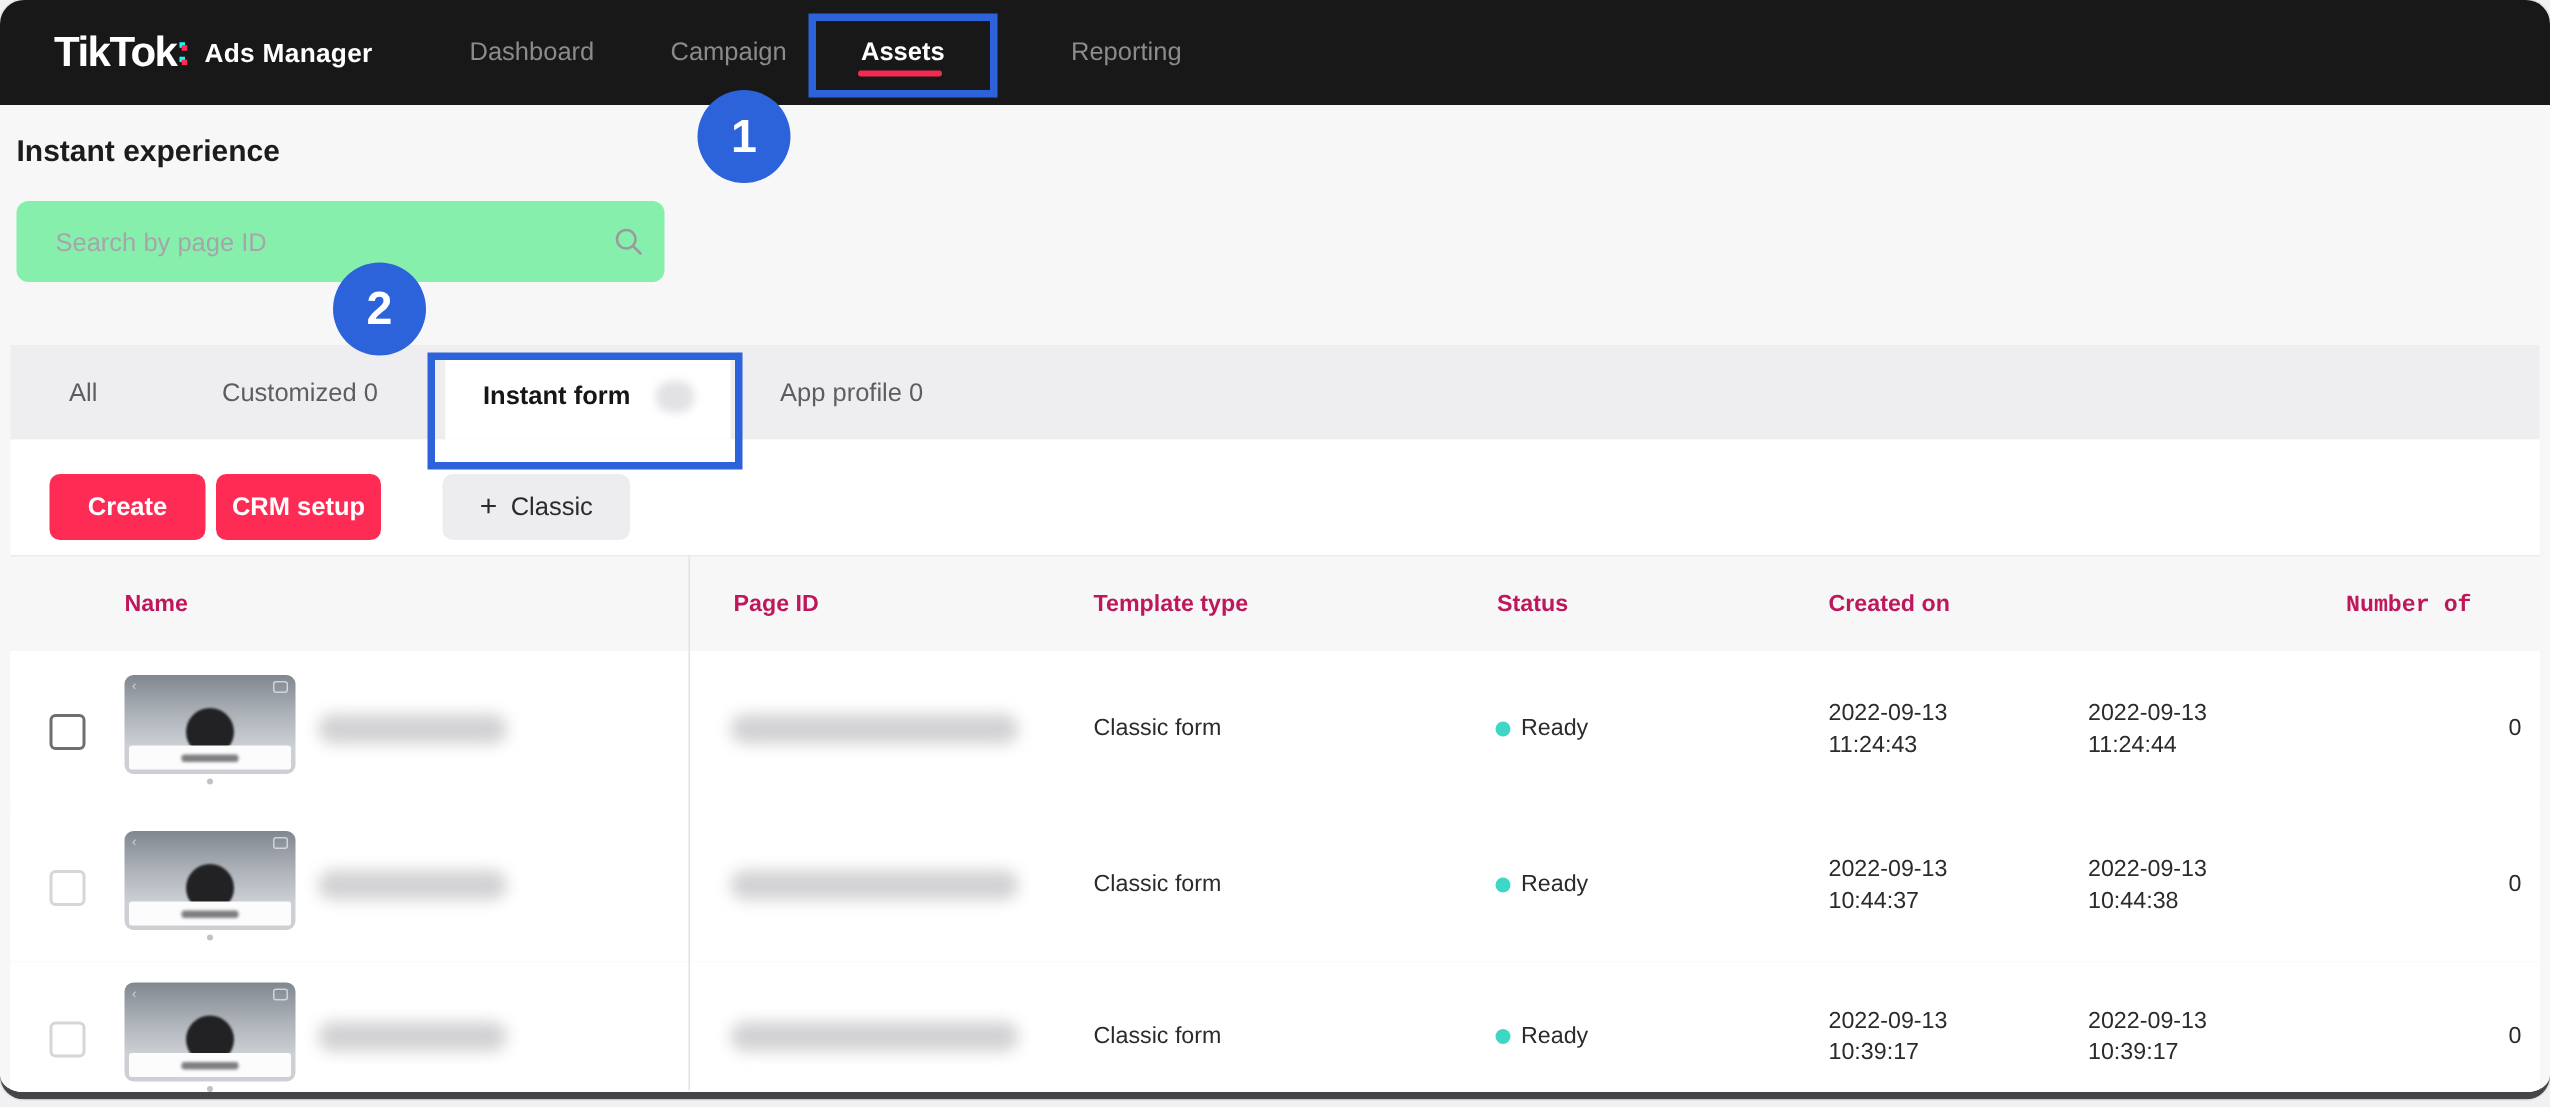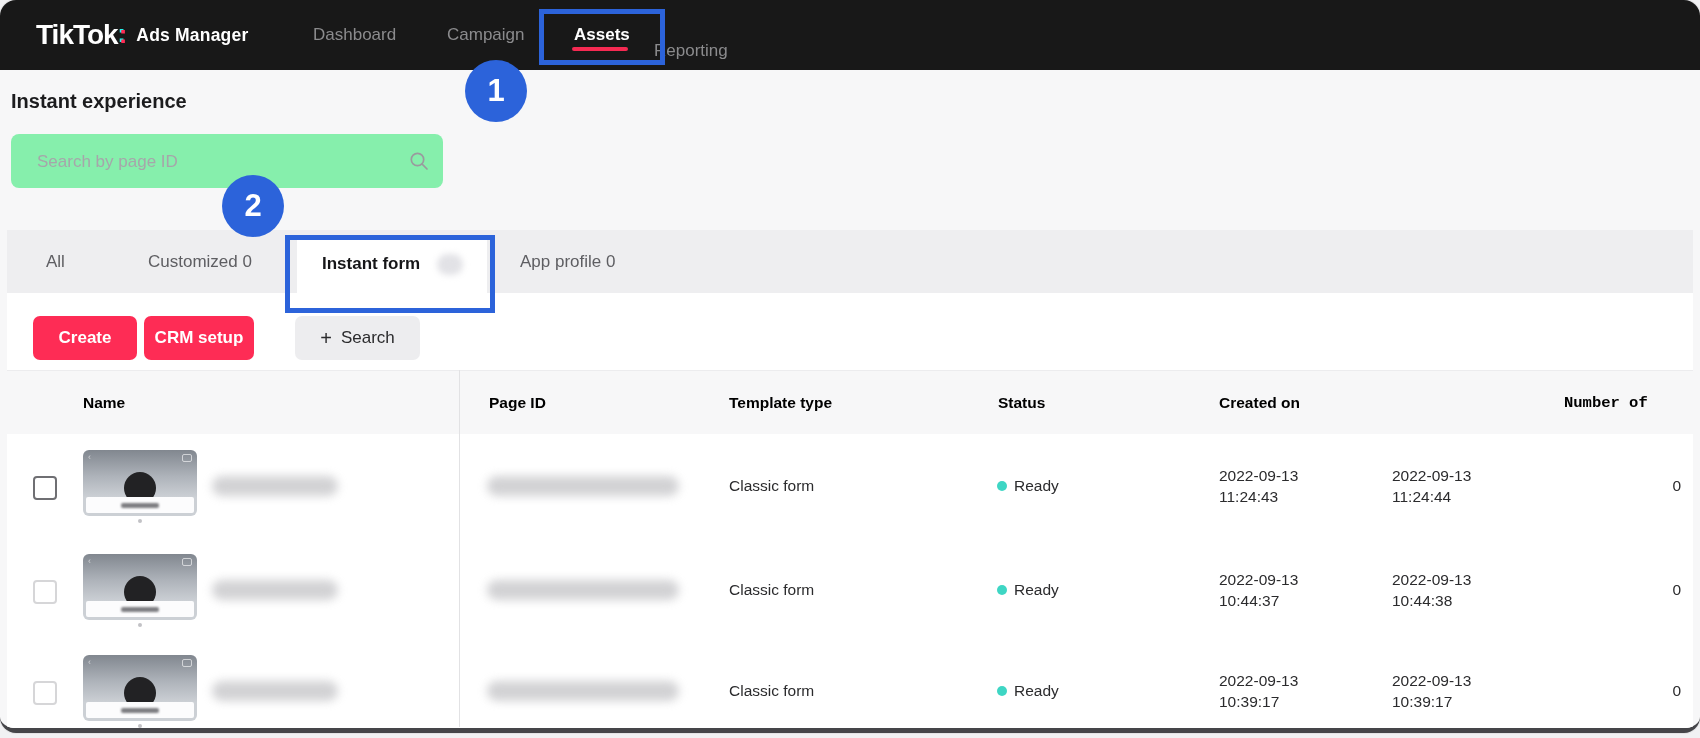--- a/index.html
+++ b/index.html
@@ -10,21 +10,21 @@
          box-shadow:0 0 0 1px #e3e3e5;}
 
   
   .nav{position:absolute;left:0;top:0;width:100%;height:70px;background:#181818;}
   .brand{position:absolute;left:36px;top:0;height:70px;display:flex;align-items:center;color:#fff;}
   .brand .tt{font-size:28px;font-weight:800;letter-spacing:-1px;}
   .brand .colon{font-size:26px;font-weight:800;color:#fe2c55;text-shadow:-1.5px -1.5px 0 #25f4ee;margin:0 2px 2px 1px;}
   .brand .am{font-size:17.5px;font-weight:600;margin-left:7px;letter-spacing:.2px;}
   .nav-item{position:absolute;top:0;height:70px;line-height:70px;font-size:17px;color:#8b8b8d;cursor:pointer;}
   .nav-item.active{color:#ffffff;font-weight:600;}
-  .nav-dashboard{left:313px;} .nav-campaign{left:447px;} .nav-assets{left:574px;} .nav-reporting{left:654px;margin-top:16px;}
+  .nav-dashboard{left:313px;} .nav-campaign{left:447px;} .nav-assets{left:574px;} .nav-reporting{left:714px;}
   .assets-underline{position:absolute;left:572px;top:47px;width:56px;height:4px;background:#f52a52;border-radius:2px;}
 
   
   .ann-box{position:absolute;border:5px solid var(--blue,#2c63da);background:transparent;z-index:40;pointer-events:none;}
   .box-assets{left:539px;top:9px;width:116px;height:46px;}
   .box-instant{left:285px;top:235px;width:200px;height:68px;}
   .badge{position:absolute;width:62px;height:62px;border-radius:50%;background:var(--blue,#2c63da);
          color:#fff;font-size:31px;font-weight:700;display:flex;align-items:center;justify-content:center;z-index:50;}
   .badge-1{left:465px;top:60px;}
   .badge-2{left:222px;top:175px;}
@@ -53,21 +53,21 @@
        display:flex;align-items:center;justify-content:center;cursor:pointer;border:none;font-family:inherit;}
   .btn-pink{background:var(--pink,#fe2c55);color:#fff;}
   .btn-create{left:33px;width:104px;}
   .btn-crm{left:144px;width:110px;}
   .btn-filters{left:295px;width:125px;background:#ededef;color:#2b2b2d;font-weight:400;}
   .btn-filters .plus{font-size:20px;font-weight:400;margin-right:9px;color:#2b2b2d;}
 
   
   .thead{position:absolute;left:7px;top:370px;width:1686px;height:64px;background:#f7f7f8;
          border-top:1px solid #ececee;border-bottom:1px solid #e7e7e9;}
-  .th{position:absolute;top:0;height:64px;line-height:64px;font-size:15.5px;font-weight:700;color:#000000;}
+  .th{position:absolute;top:0;height:64px;line-height:64px;font-size:15.5px;font-weight:700;color:#be185d;}
   .col-divider{position:absolute;left:459px;top:370px;width:1px;height:357px;background:#e2e2e4;z-index:5;}
 
   .th-name{left:76px;} .th-pageid{left:482px;} .th-template{left:722px;} .th-status{left:991px;}
   .th-created{left:1212px;} .th-modified{left:1385px;} .th-number{left:1557px;font-family:Liberation Mono, monospace;}
 
   .row{position:absolute;left:7px;width:1686px;background:#fff;border-bottom:1px solid #ececee;}
   .row-1{top:434px;height:104px;} .row-2{top:538px;height:103px;} .row-3{top:641px;height:100px;border-bottom:none;}
 
   .cb{position:absolute;left:26px;top:50%;margin-top:-10px;width:20px;height:20px;border-radius:4px;
       background:#fff;border:2px solid #d6d6d8;cursor:pointer;}
@@ -138,21 +138,21 @@
       <span class="tab tab-appprofile">App profile 0</span>
     </div>
     <div class="ann-box box-instant"></div>
 
     <div class="card"></div>
 
     <button class="btn btn-pink btn-create">Create</button>
     <button class="btn btn-pink btn-crm">CRM setup</button>
     <button class="btn btn-filters">
       <span class="plus">+</span>
-      <span>Search</span>
+      <span>Classic</span>
     </button>
 
     <div class="thead">
       <span class="th th-name">Name</span>
       <span class="th th-pageid">Page ID</span>
       <span class="th th-template">Template type</span>
       <span class="th th-status">Status</span>
       <span class="th th-created">Created on</span>
       <span class="th th-number">Number of r...</span>
     </div>

